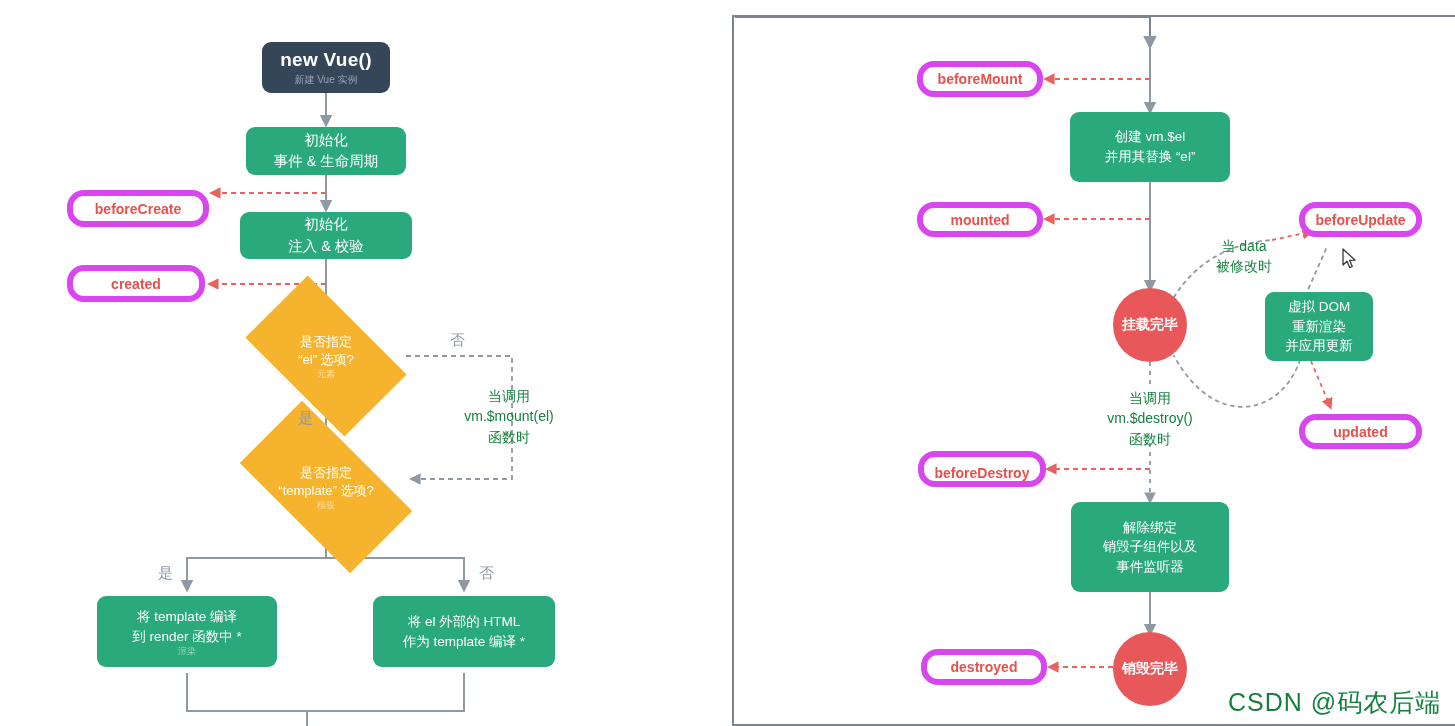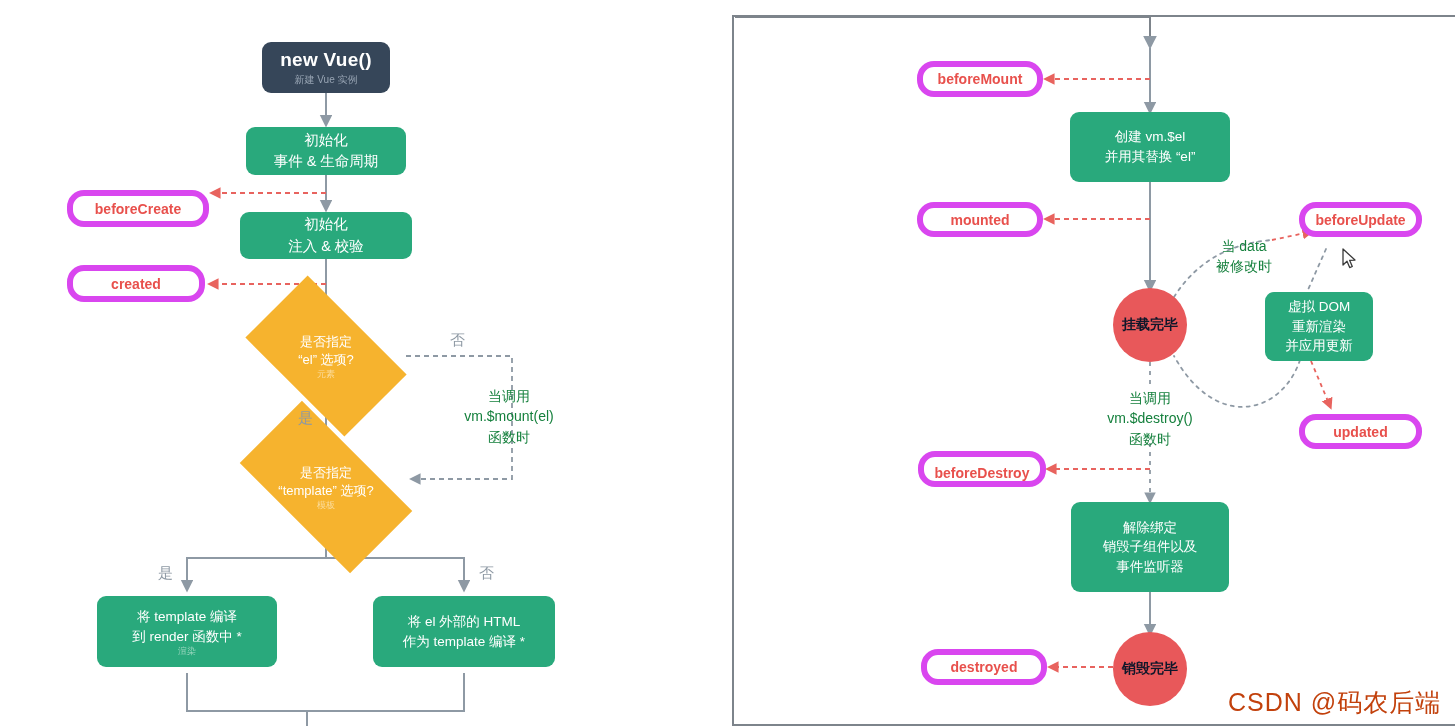--- a/index.html
+++ b/index.html
@@ -30,32 +30,32 @@
   
   .diamond{position:absolute;}
   .diamond .shape{position:absolute;left:0;top:0;width:100%;height:100%;
         background:#f6b32e;transform:rotate(45deg);}
   .diamond .txt{position:absolute;left:0;top:0;width:100%;height:100%;
         display:flex;flex-direction:column;align-items:center;justify-content:center;
         color:#fff;font-size:13px;line-height:1.4;white-space:nowrap;}
   .diamond .txt .note{font-size:9px;color:#fbdc9c;line-height:1;margin-top:1px;}
 
   
-  .circle{border-radius:50%;background:#e8585a;color:#0f172a;font-weight:bold;font-size:14px;}
+  .circle{border-radius:50%;background:#e8585a;color:#ffffff;font-weight:bold;font-size:14px;}
 
   
   .lbl{position:absolute;color:#15803d;font-size:14px;line-height:1.45;text-align:center;
        white-space:nowrap;}
   .lbl.yn{font-size:15px;color:#8e99a4;}
 
   
   .frame{position:absolute;border:2px solid #7d848b;box-sizing:border-box;
          border-right:none;background:transparent;}
 
-  .watermark{position:absolute;color:#c2410c;font-size:25px;letter-spacing:1px;
+  .watermark{position:absolute;color:#15803d;font-size:25px;letter-spacing:1px;
              white-space:nowrap;}
   .cursor{position:absolute;}
 </style>
 </head>
 <body>
 
 <div id="stage">
 
   <svg class="edges" viewBox="0 0 1455 726">
     <defs>

